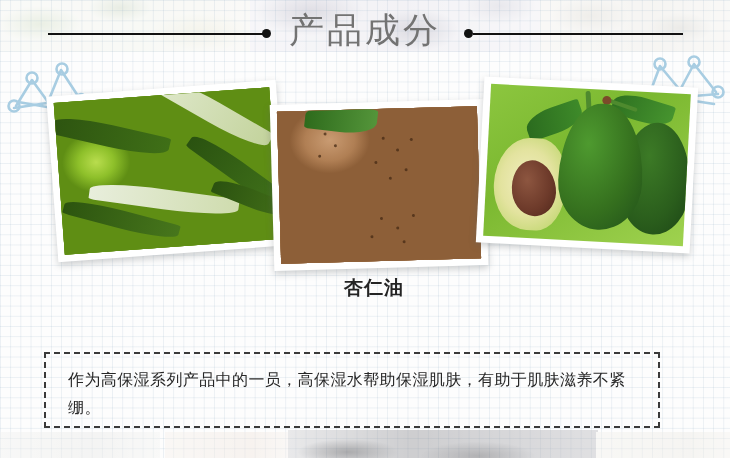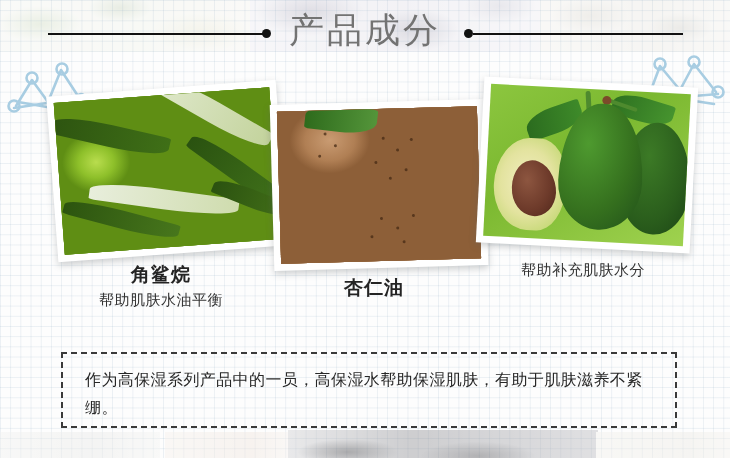--- a/index.html
+++ b/index.html
@@ -181,21 +181,21 @@
   .cap .desc{
     font-size:15px;color:#333333;letter-spacing:.5px;
     line-height:23px;white-space:nowrap;
   }
   .cap-olive{left:46px;top:262px;width:230px;}
   .cap-almond{left:268px;top:275px;width:212px;}
   .cap-avocado{left:470px;top:258px;width:226px;}
 
   
   .descbox{
-    position:absolute;left:61px;top:352px;width:616px;height:76px;
+    position:absolute;left:44px;top:352px;width:616px;height:76px;
     border:2px dashed #3a3a3a;background:transparent;
     box-sizing:border-box;
   }
   .descbox .txt{
     position:absolute;left:22px;top:12px;width:574px;
     font-size:16px;color:#272727;line-height:28px;letter-spacing:.4px;
   }
 </style>
 </head>
 <body>
@@ -286,31 +286,26 @@
         <div class="av-stem2"></div>
         <div class="av-bud"></div>
         <div class="av-right"></div>
         <div class="av-half"></div>
         <div class="av-pit"></div>
         <div class="av-whole"></div>
       </div>
     </div>
   </div>
 
-  <div class="cap cap-olive">
-    <div class="name">角鲨烷</div>
-    <div class="desc">帮助肌肤水油平衡</div>
-  </div>
 
   <div class="cap cap-almond">
     <div class="name">杏仁油</div>
   </div>
 
   <div class="cap cap-avocado">
-    <div class="desc">帮助补充肌肤水分</div>
   </div>
 
   <div class="descbox">
     <div class="txt">作为高保湿系列产品中的一员，高保湿水帮助保湿肌肤，有助于肌肤滋养不紧绷。</div>
   </div>
 
   <div class="ghost-bottom">
     <div class="b1"></div>
       <div class="b2"></div>
       <div class="b3"></div>

